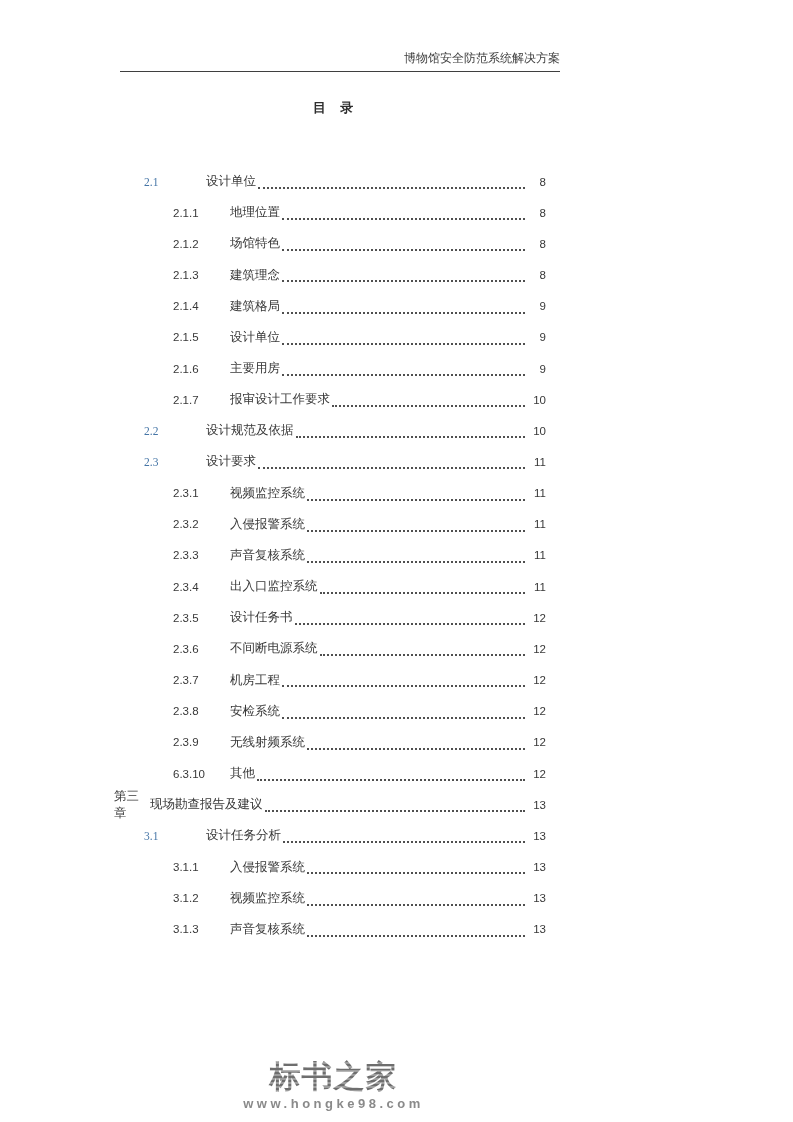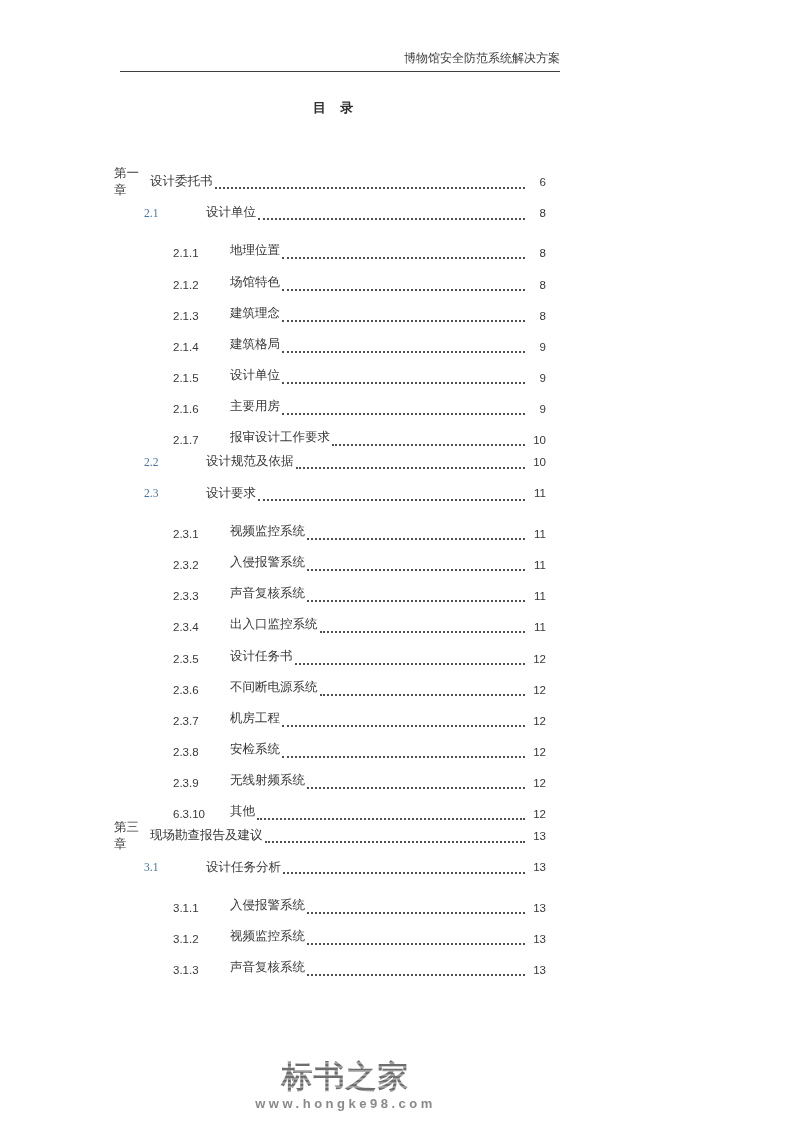--- a/index.html
+++ b/index.html
@@ -90,37 +90,36 @@
   
   .lv1 { padding-left: 0; }
   .lv1 .num { width: 36px; font-family: "Liberation Serif", "DejaVu Serif", serif; }
   .lv2 { padding-left: 30px; }
   .lv2 .num {
     width: 62px;
     font-family: Liberation Serif, serif;
     font-size: 11.5px;
     color: #4575a6;
   }
-  .lv3 { padding-left: 59px; align-items: flex-end; }
+  .lv3 { padding-left: 59px; }
   .lv3 .num {
     width: 57px;
     font-family: "Liberation Sans", "DejaVu Sans", sans-serif;
     font-size: 11.5px;
     color: #383838;
   }
 
   
   .watermark {
     position: absolute;
     top: 1060px;
     left: 0;
     width: 100%;
     text-align: center;
     user-select: none;
-    padding-left: 12px;
   }
   .wm-brand {
     font-family: "Liberation Sans", "DejaVu Sans", sans-serif;
     font-size: 31px;
     font-weight: 800;
     letter-spacing: 1px;
     line-height: 34px;
     color: #7b7b7b;
   }
   @supports ((-webkit-background-clip: text) or (background-clip: text)) {
@@ -145,26 +144,20 @@
 
 <div class="page">
 
   <div class="doc-header">
     <span>博物馆安全防范系统解决方案</span>
   </div>
 
   <h1 class="toc-title">目 录</h1>
 
   <div class="toc">
-      <div class="row lv1">
-      <span class="num">第一章</span>
-      <span class="title">设计委托书</span>
-      <span class="leader"></span>
-      <span class="page-num">6</span>
-    </div>
       <div class="row lv2">
       <span class="num">2.1</span>
       <span class="title">设计单位</span>
       <span class="leader"></span>
       <span class="page-num">8</span>
     </div>
       <div class="row lv3">
       <span class="num">2.1.1</span>
       <span class="title">地理位置</span>
       <span class="leader"></span>

